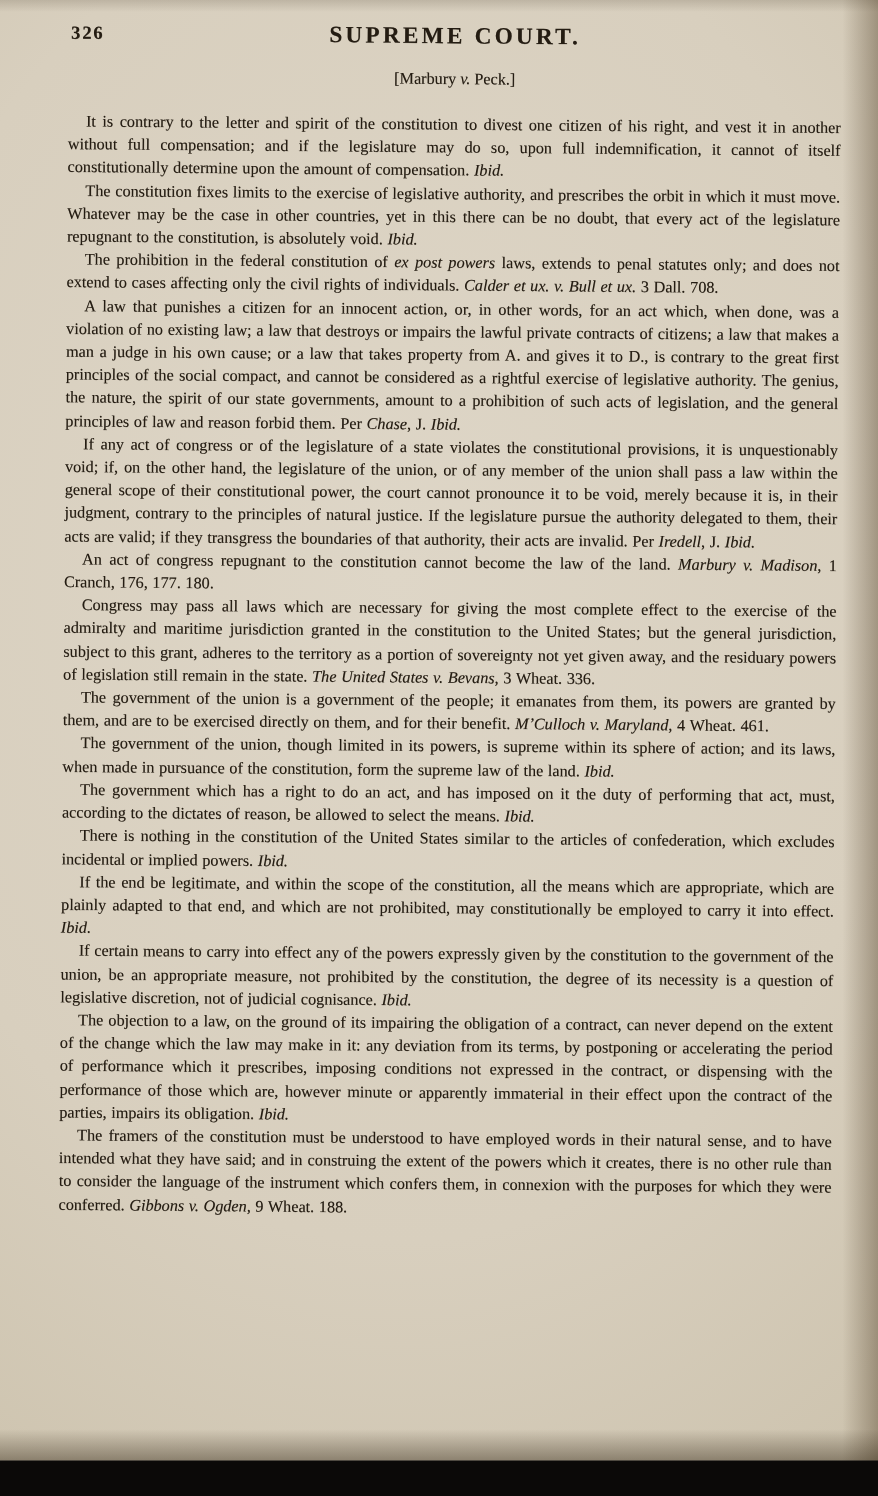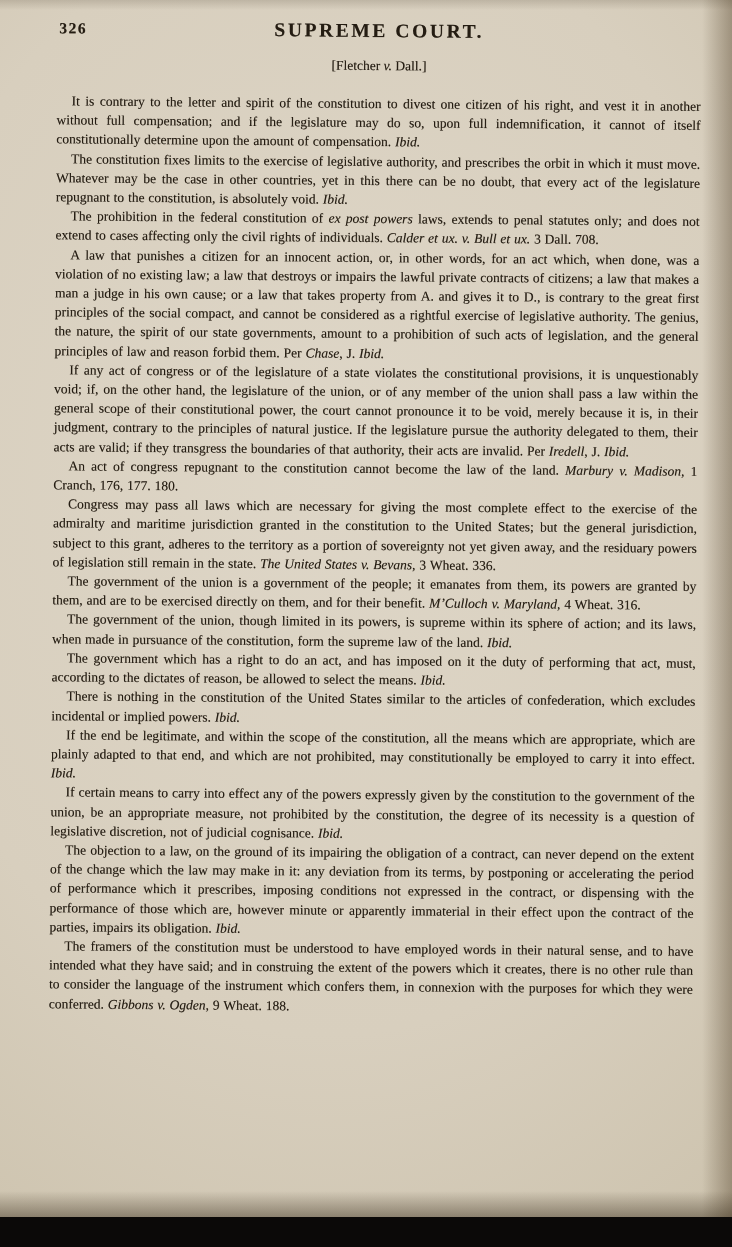--- a/index.html
+++ b/index.html
@@ -66,32 +66,32 @@
 <div class="scan">
 
   <div class="content">
 
     <div class="headline">
       <span class="pagenum">326</span>
       <span class="court">SUPREME COURT.</span>
     </div>
 
     <div class="running">
-      <span>[Fletcher </span><i>v.</i><span> Dall.]</span>
+      <span>[Marbury </span><i>v.</i><span> Peck.]</span>
     </div>
 
     <div class="body">
         <p><span>It is contrary to the letter and spirit of the constitution to divest one citizen of his right, and vest it in another without full compensation; and if the legislature may do so, upon full indemnification, it cannot of itself constitutionally determine upon the amount of compensation. </span><i>Ibid.</i></p>
         <p><span>The constitution fixes limits to the exercise of legislative authority, and prescribes the orbit in which it must move. Whatever may be the case in other countries, yet in this there can be no doubt, that every act of the legislature repugnant to the constitution, is absolutely void. </span><i>Ibid.</i></p>
         <p><span>The prohibition in the federal constitution of </span><i>ex post powers</i><span> laws, extends to penal statutes only; and does not extend to cases affecting only the civil rights of individuals. </span><i>Calder et ux. v. Bull et ux.</i><span> 3 Dall. 708.</span></p>
         <p><span>A law that punishes a citizen for an innocent action, or, in other words, for an act which, when done, was a violation of no existing law; a law that destroys or impairs the lawful private contracts of citizens; a law that makes a man a judge in his own cause; or a law that takes property from A. and gives it to D., is contrary to the great first principles of the social compact, and cannot be considered as a rightful exercise of legislative authority. The genius, the nature, the spirit of our state governments, amount to a prohibition of such acts of legislation, and the general principles of law and reason forbid them. Per </span><i>Chase</i><span>, J. </span><i>Ibid.</i></p>
         <p><span>If any act of congress or of the legislature of a state violates the constitutional provisions, it is unquestionably void; if, on the other hand, the legislature of the union, or of any member of the union shall pass a law within the general scope of their constitutional power, the court cannot pronounce it to be void, merely because it is, in their judgment, contrary to the principles of natural justice. If the legislature pursue the authority delegated to them, their acts are valid; if they transgress the boundaries of that authority, their acts are invalid. Per </span><i>Iredell</i><span>, J. </span><i>Ibid.</i></p>
         <p><span>An act of congress repugnant to the constitution cannot become the law of the land. </span><i>Marbury v. Madison,</i><span> 1 Cranch, 176, 177. 180.</span></p>
         <p><span>Congress may pass all laws which are necessary for giving the most complete effect to the exercise of the admiralty and maritime jurisdiction granted in the constitution to the United States; but the general jurisdiction, subject to this grant, adheres to the territory as a portion of sovereignty not yet given away, and the residuary powers of legislation still remain in the state. </span><i>The United States v. Bevans,</i><span> 3 Wheat. 336.</span></p>
-        <p><span>The government of the union is a government of the people; it emanates from them, its powers are granted by them, and are to be exercised directly on them, and for their benefit. </span><i>M’Culloch v. Maryland,</i><span> 4 Wheat. 316.</span></p>
+        <p><span>The government of the union is a government of the people; it emanates from them, its powers are granted by them, and are to be exercised directly on them, and for their benefit. </span><i>M’Culloch v. Maryland,</i><span> 4 Wheat. 461.</span></p>
         <p><span>The government of the union, though limited in its powers, is supreme within its sphere of action; and its laws, when made in pursuance of the constitution, form the supreme law of the land. </span><i>Ibid.</i></p>
         <p><span>The government which has a right to do an act, and has imposed on it the duty of performing that act, must, according to the dictates of reason, be allowed to select the means. </span><i>Ibid.</i></p>
         <p><span>There is nothing in the constitution of the United States similar to the articles of confederation, which excludes incidental or implied powers. </span><i>Ibid.</i></p>
         <p><span>If the end be legitimate, and within the scope of the constitution, all the means which are appropriate, which are plainly adapted to that end, and which are not prohibited, may constitutionally be employed to carry it into effect. </span><i>Ibid.</i></p>
         <p><span>If certain means to carry into effect any of the powers expressly given by the constitution to the government of the union, be an appropriate measure, not prohibited by the constitution, the degree of its necessity is a question of legislative discretion, not of judicial cognisance. </span><i>Ibid.</i></p>
         <p><span>The objection to a law, on the ground of its impairing the obligation of a contract, can never depend on the extent of the change which the law may make in it: any deviation from its terms, by postponing or accelerating the period of performance which it prescribes, imposing conditions not expressed in the contract, or dispensing with the performance of those which are, however minute or apparently immaterial in their effect upon the contract of the parties, impairs its obligation. </span><i>Ibid.</i></p>
         <p><span>The framers of the constitution must be understood to have employed words in their natural sense, and to have intended what they have said; and in construing the extent of the powers which it creates, there is no other rule than to consider the language of the instrument which confers them, in connexion with the purposes for which they were conferred. </span><i>Gibbons v. Ogden,</i><span> 9 Wheat. 188.</span></p>
       </div>
 
   </div>

